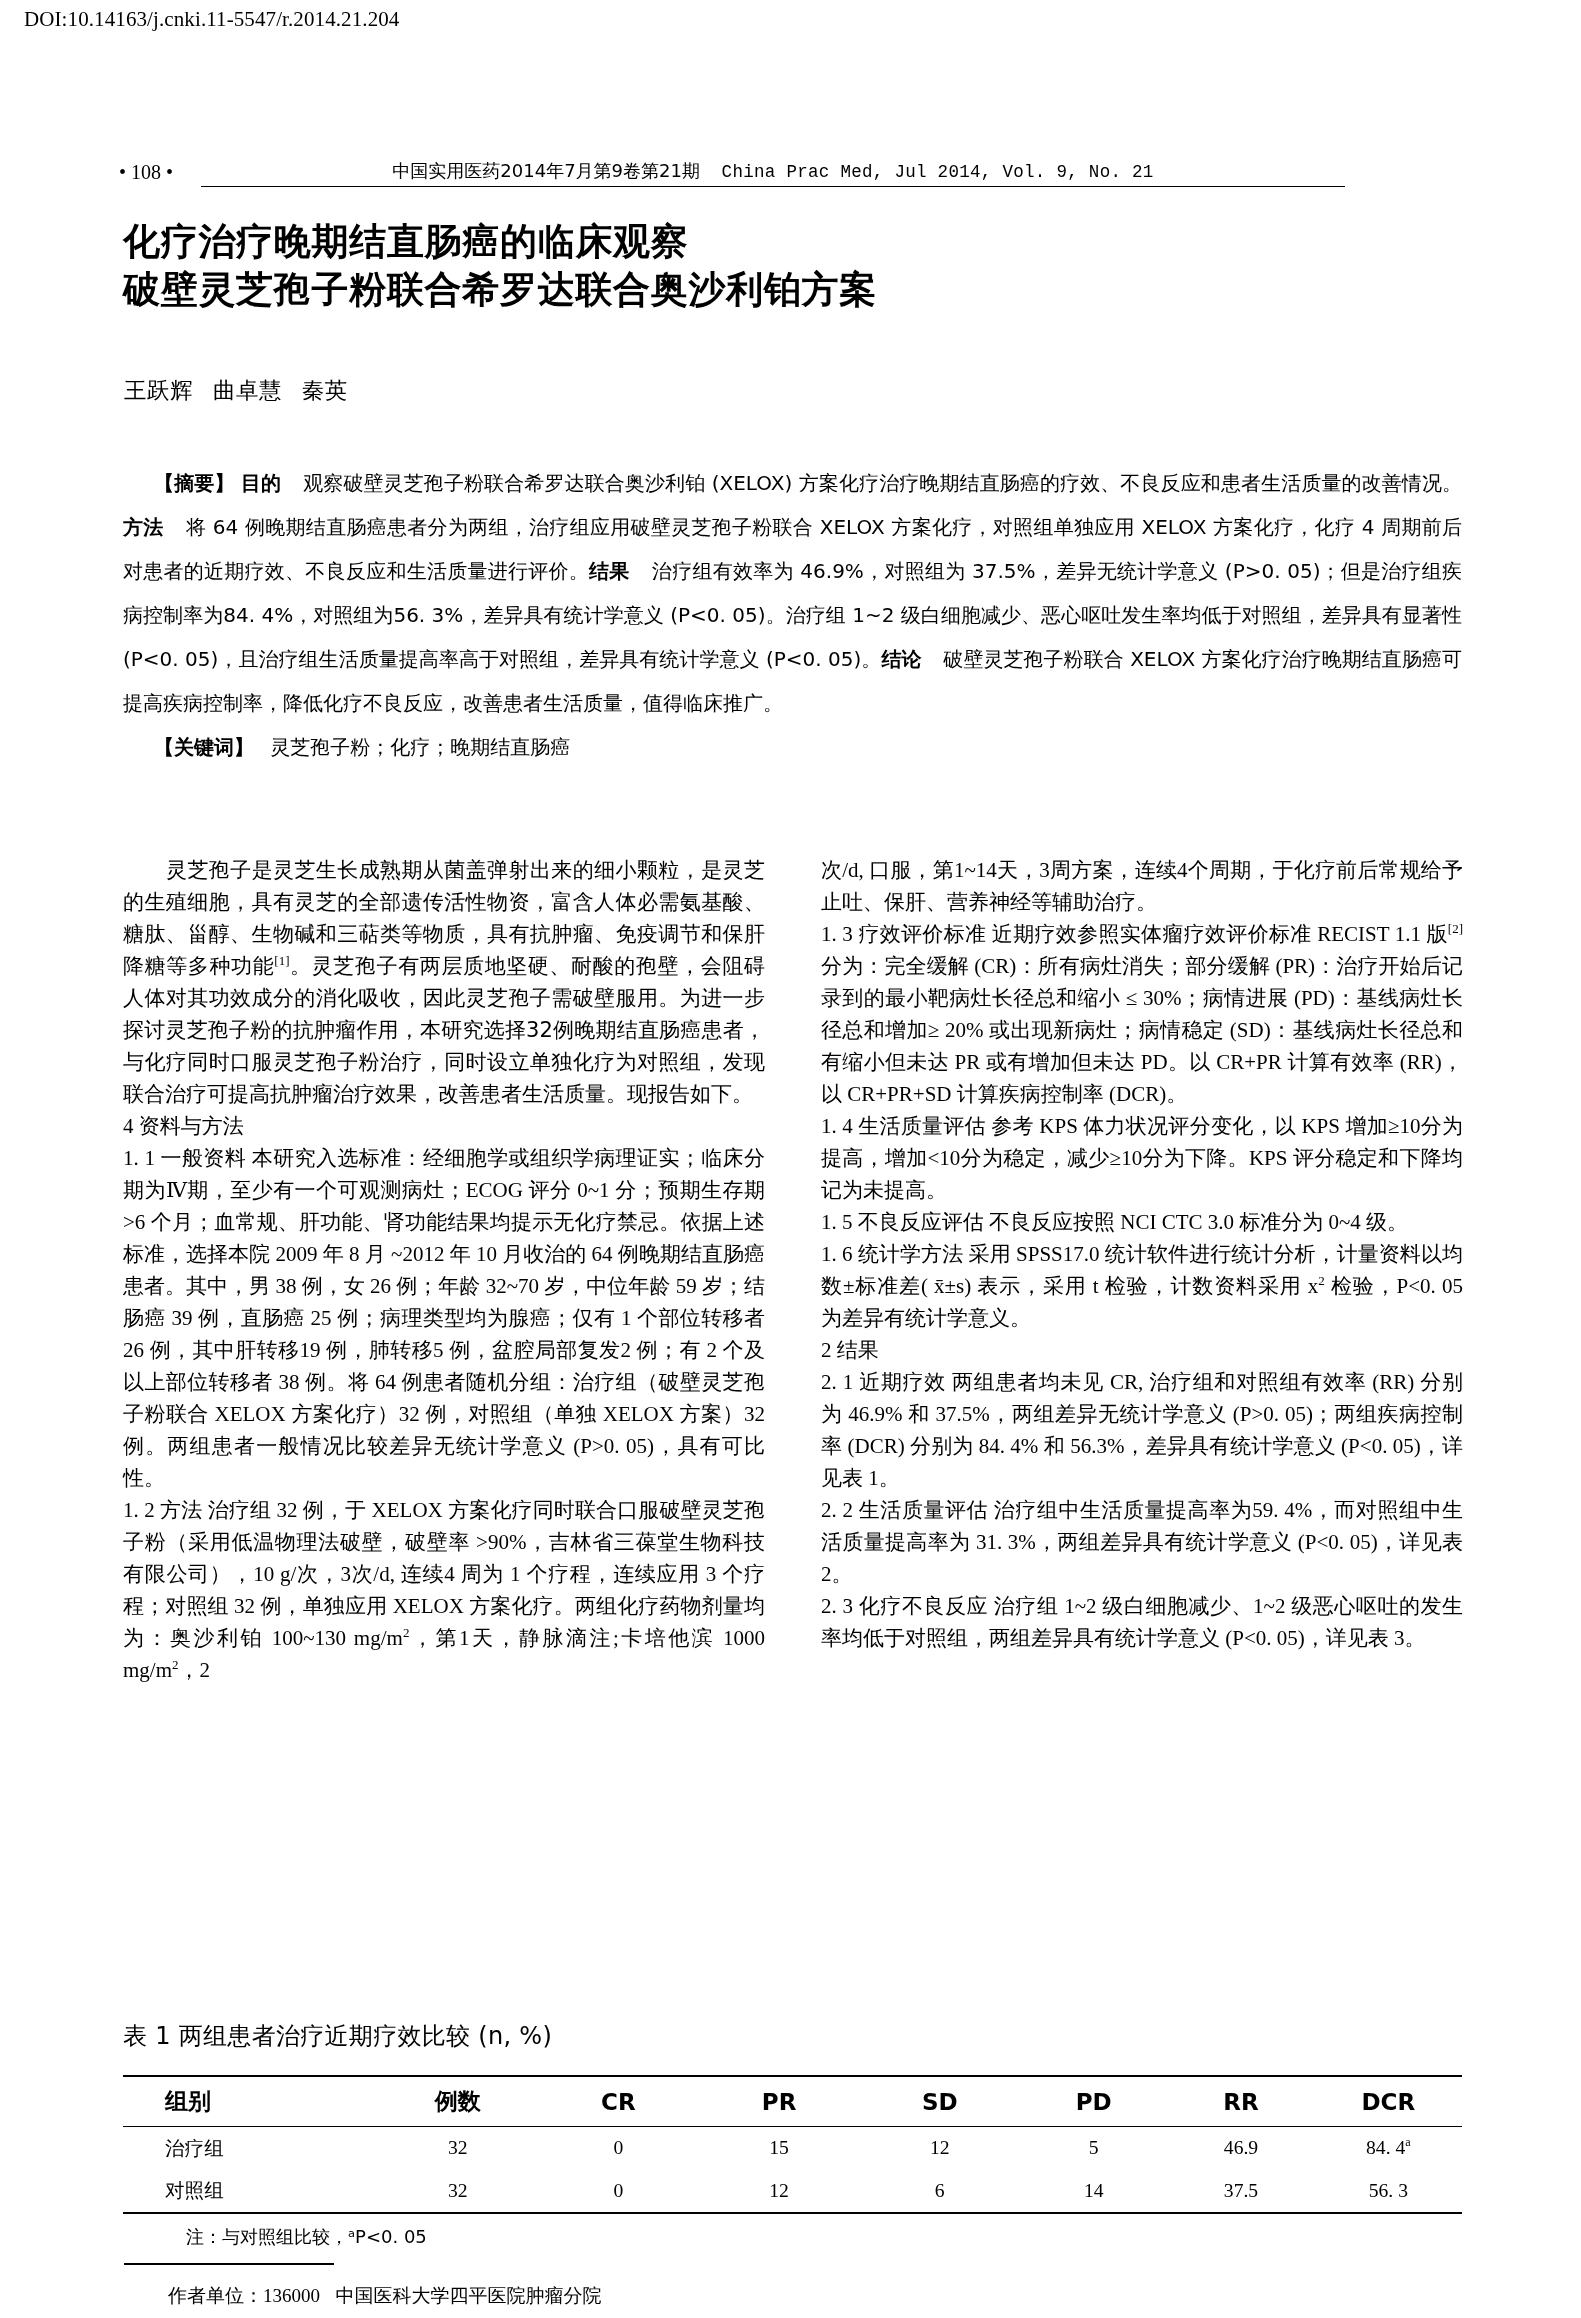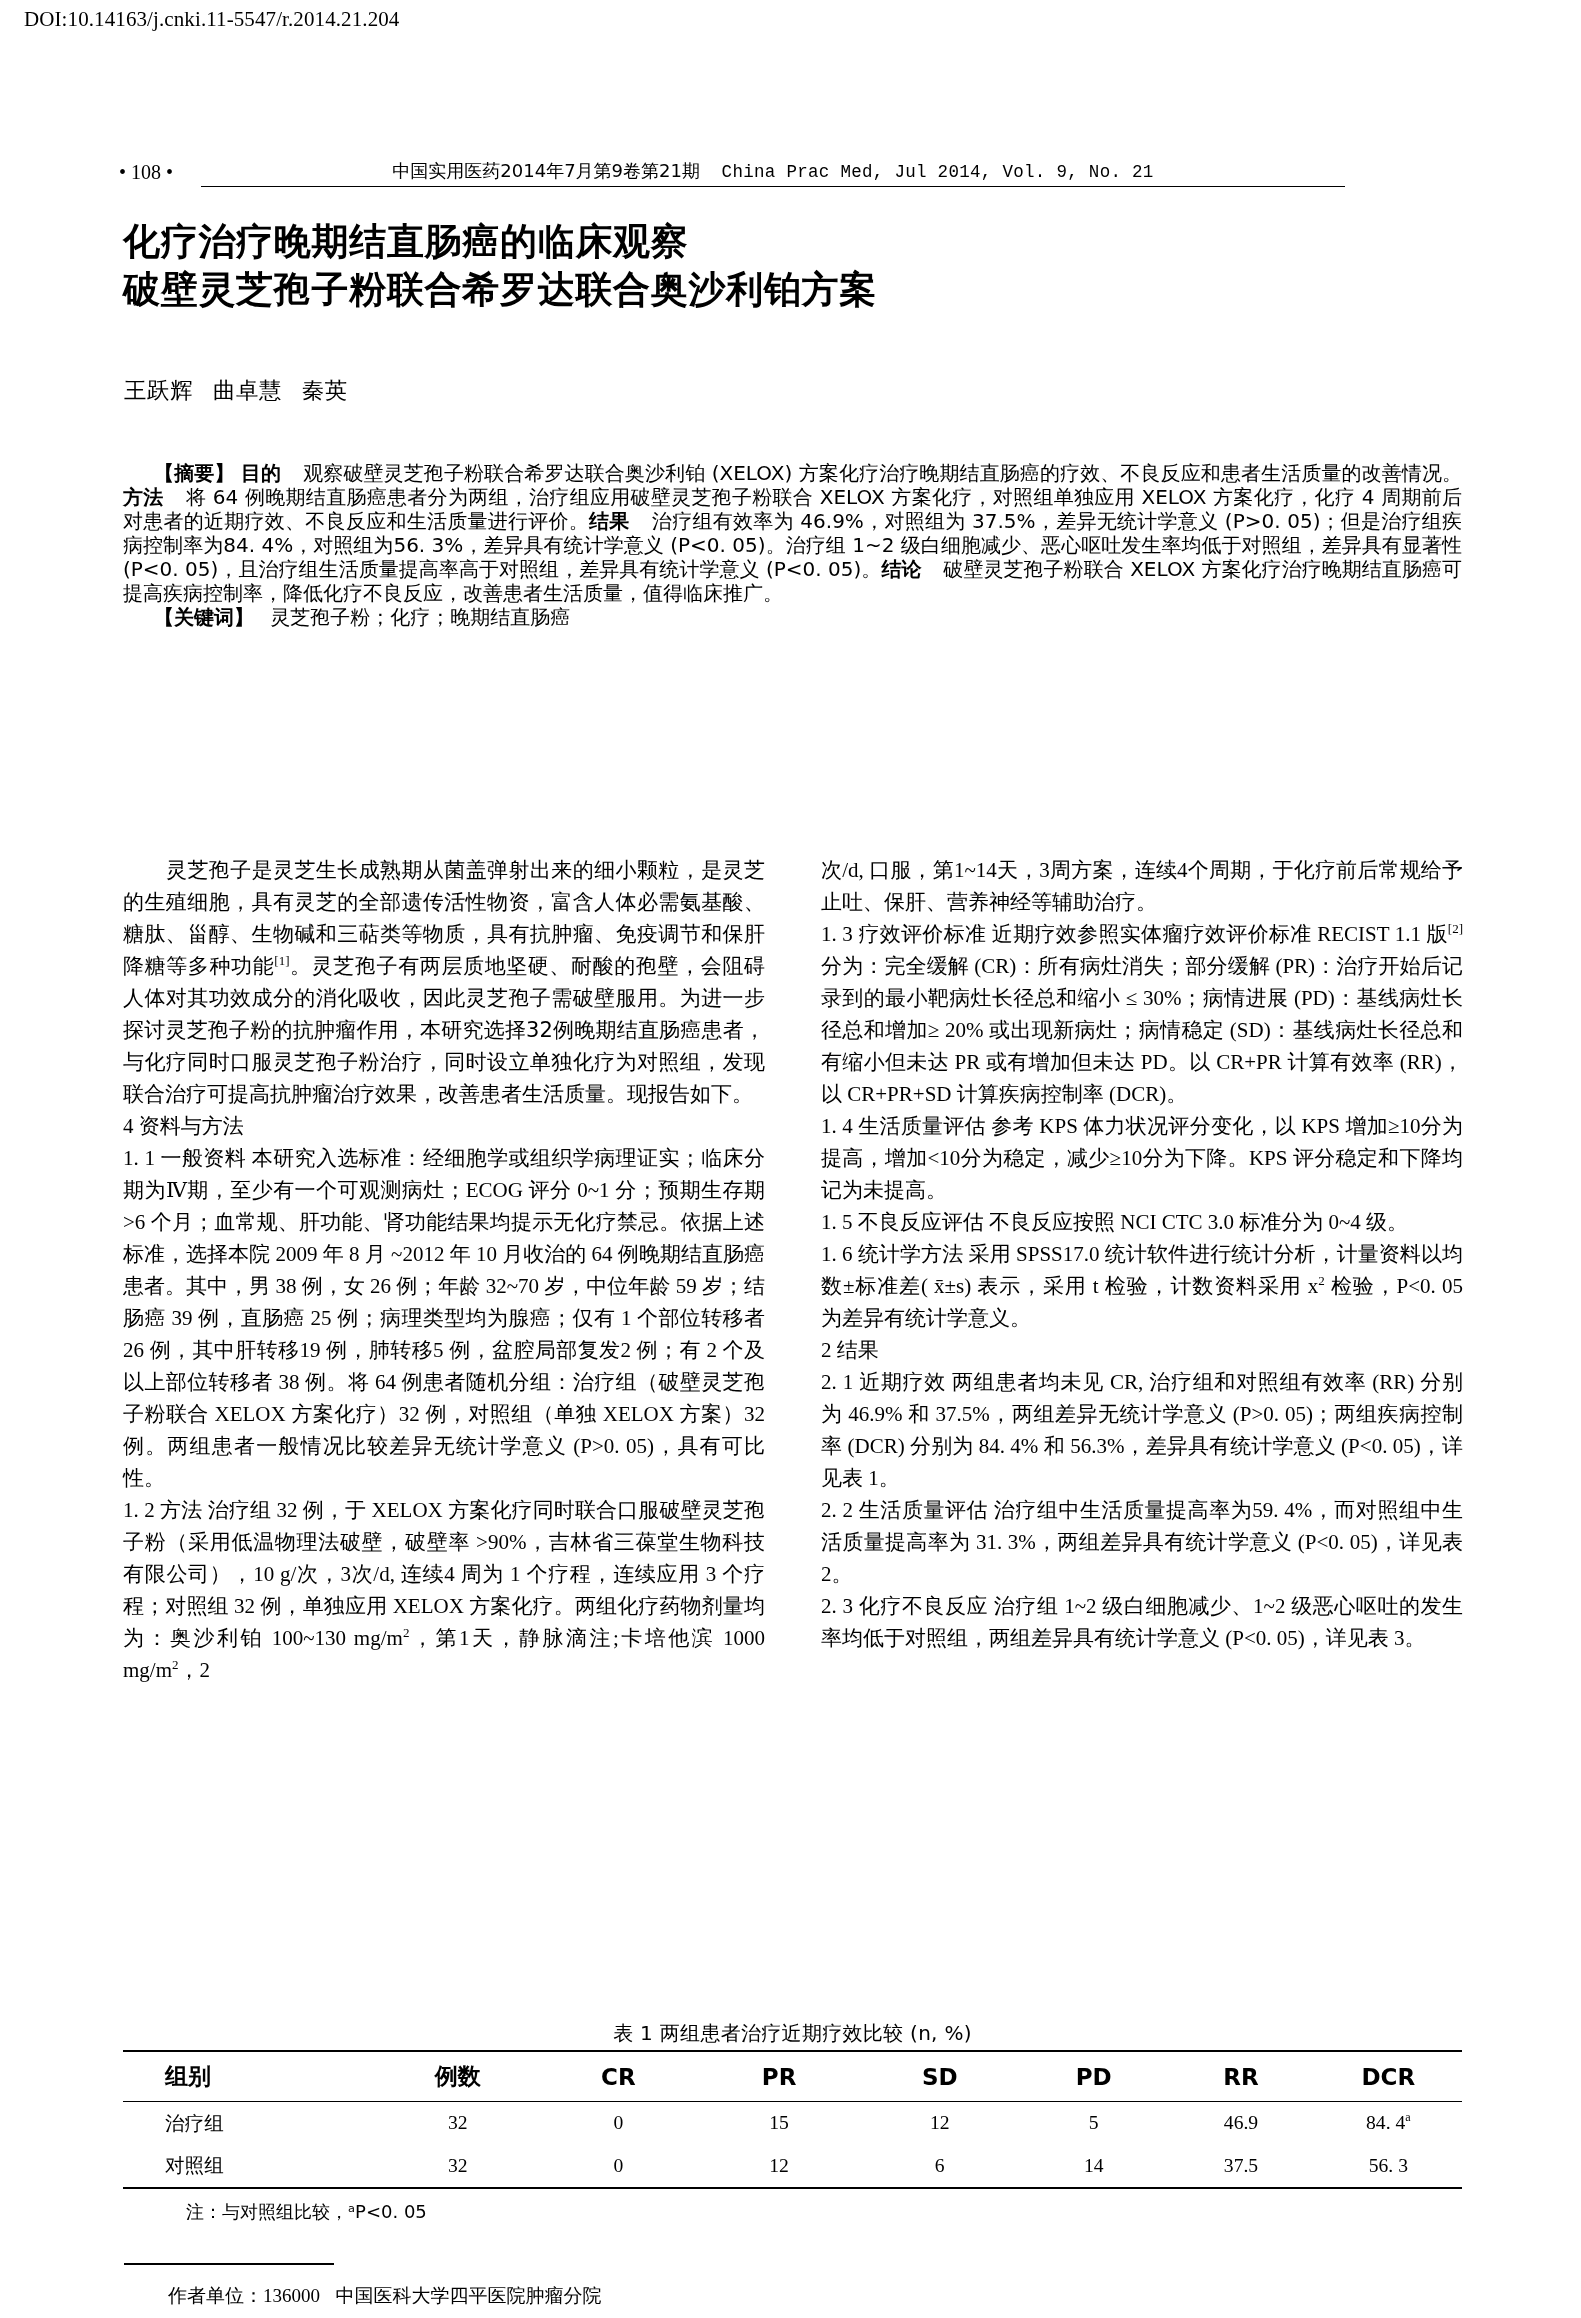--- a/index.html
+++ b/index.html
@@ -95,21 +95,21 @@
   .authors span.sep { display: inline-block; width: 19.6px; }
 
   
   .abstract {
     position: absolute;
     left: 123px;
     top: 461px;
     width: 1339px;
     font-family: "DejaVu Sans", "Liberation Sans", sans-serif;
     font-size: 20px;
-    line-height: 24px;
+    line-height: 44px;
     text-align: justify;
     text-justify: inter-character;
   }
   .abstract p { margin: 0; }
   .abstract .lead { font-weight: bold; }
   .kw {
     margin-top: 1.4px;
     text-indent: 31px;
   }
   .kw .lead { font-weight: bold; }
@@ -140,24 +140,23 @@
   sup { font-size: 0.62em; vertical-align: super; line-height: 0; }
 
   
   .table-wrap {
     position: absolute;
     left: 123px;
     top: 2020px;
     width: 1339px;
   }
   .table-caption {
-    text-align: center;
-    font-family: "DejaVu Sans", "Liberation Sans", sans-serif;
-    font-size: 20px;
-    margin-bottom: 3px;
+    font-family: "DejaVu Sans", "Liberation Sans", sans-serif;
+    font-size: 24px;
+    margin-bottom: 23px;
     letter-spacing: 0.3px;
   }
   table.data {
     width: 100%;
     border-collapse: collapse;
     font-size: 19.6px;
   }
   table.data thead th {
     font-weight: bold;
     padding: 9px 0 9px 0;

